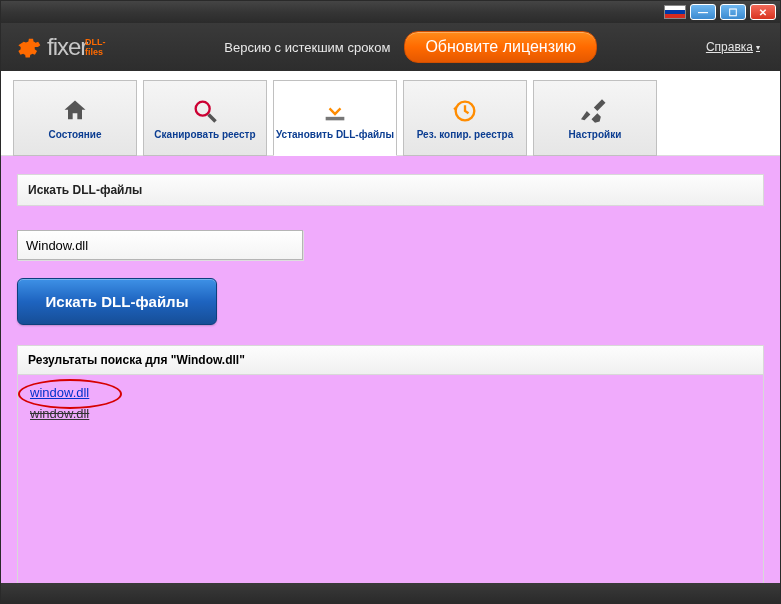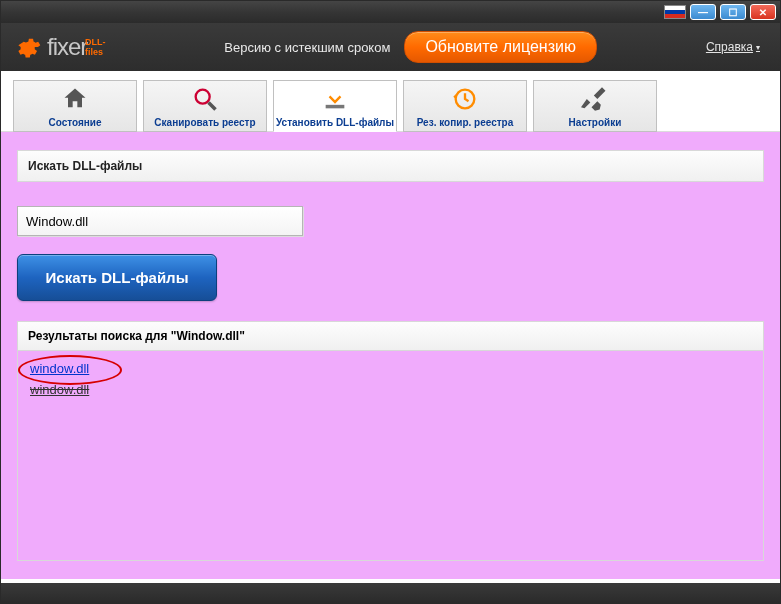--- a/index.html
+++ b/index.html
@@ -22,21 +22,21 @@
 
 .header-center { margin-left: auto; display: flex; align-items: center; gap: 14px; }
 .expired-text { color: #e8e8e8; font-size: 13px; margin-left: 28px; }
 .update-btn { background: linear-gradient(to bottom, #ff8c1a 0%, #ff6a00 50%, #e55800 100%); border: 1px solid #d24f00; color: #fff; font-size: 16px; padding: 6px 20px; border-radius: 14px; cursor: pointer; box-shadow: inset 0 1px 0 rgba(255,255,255,.3); }
 
 .header-right { margin-left: auto; padding-right: 8px; }
 .help-link { color: #e4e4e4; text-decoration: underline; font-size: 12px; cursor: pointer; display: inline-flex; align-items: center; gap: 3px; }
 .help-link::after { content: '▾'; font-size: 8px; text-decoration: none; display: inline-block; }
 
 .tabs-row { background: #fff; padding: 8px 12px 0 12px; display: flex; gap: 6px; border-bottom: 1px solid #dcdcdc; }
-.tab { width: 124px; height: 52px; border: 1px solid #c0c0c0; background: linear-gradient(to bottom, #f5f5f5 0%, #e6e6e6 100%); display: flex; flex-direction: column; align-items: center; justify-content: center; gap: 4px; cursor: pointer; position: relative; bottom: -1px; }
+.tab { width: 124px; height: 76px; border: 1px solid #c0c0c0; background: linear-gradient(to bottom, #f5f5f5 0%, #e6e6e6 100%); display: flex; flex-direction: column; align-items: center; justify-content: center; gap: 4px; cursor: pointer; position: relative; bottom: -1px; }
 .tab.active { background: #fff; border-bottom-color: #fff; }
 .tab-label { font-size: 10px; color: #0b3d91; text-align: center; font-weight: bold; }
 .tab-icon { width: 28px; height: 28px; display: inline-block; }
 
 .content { padding: 18px 16px; background: #f0abfc; }
 
 .section-header { background: linear-gradient(to bottom, #fdfdfd, #f0f0f0); border: 1px solid #d8d8d8; padding: 8px 10px; font-weight: bold; font-size: 12px; color: #222; }
 
 .search-box-wrap { margin: 24px 0 18px 0; }
 .search-input { width: 286px; height: 30px; border: 1px solid #b5b5b5; background: linear-gradient(to bottom,#fff,#f4f4f4); padding: 4px 8px; font-size: 13px; font-family: inherit; box-shadow: 1px 1px 0 #ddd; }

